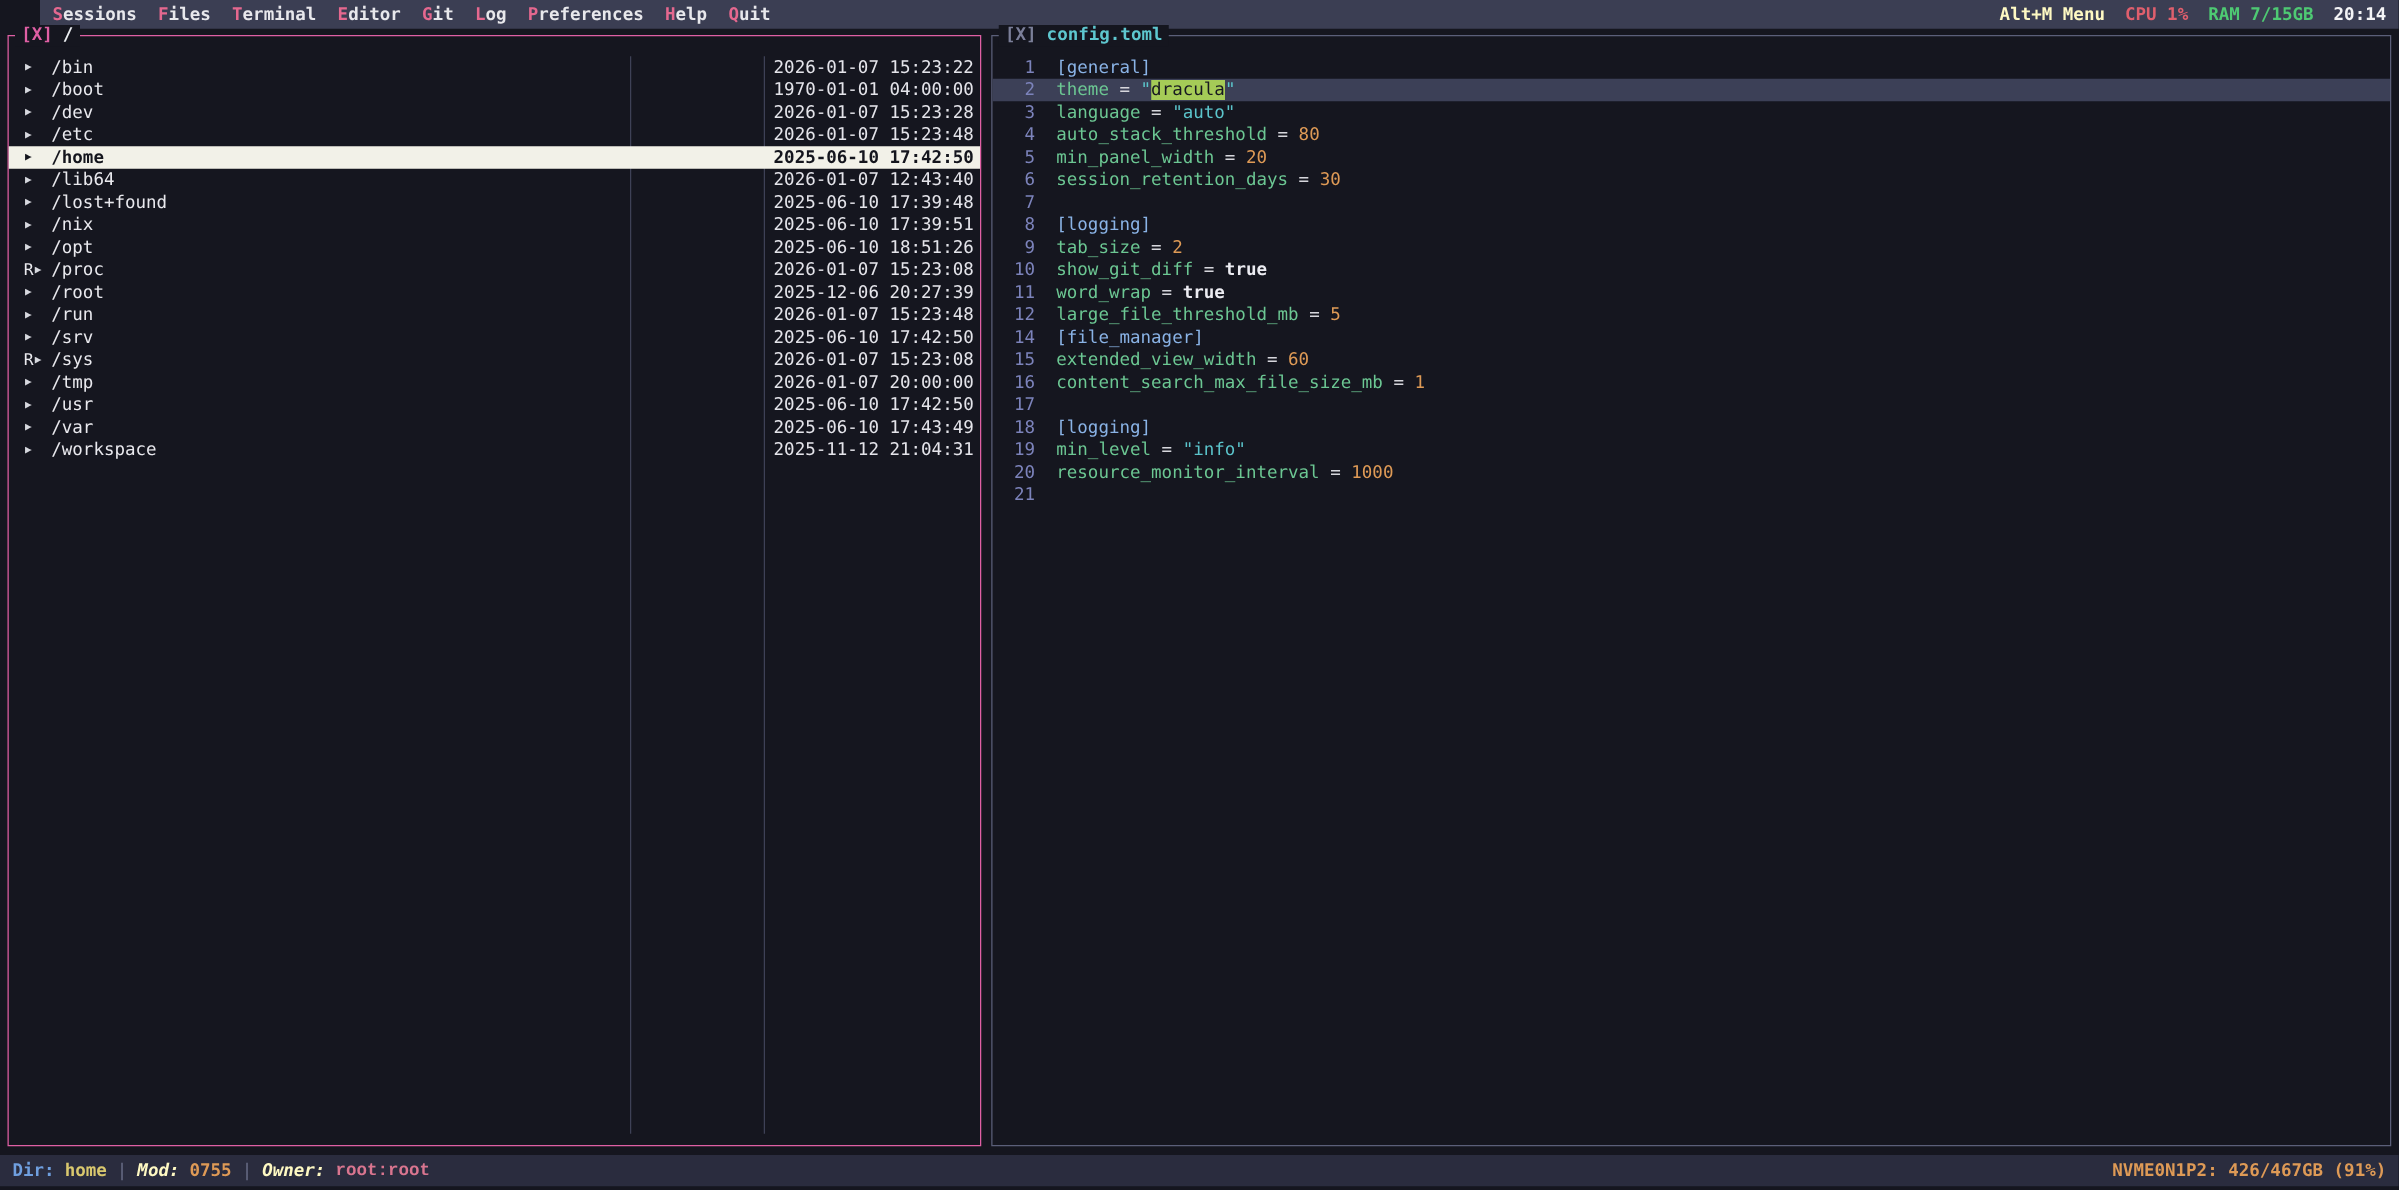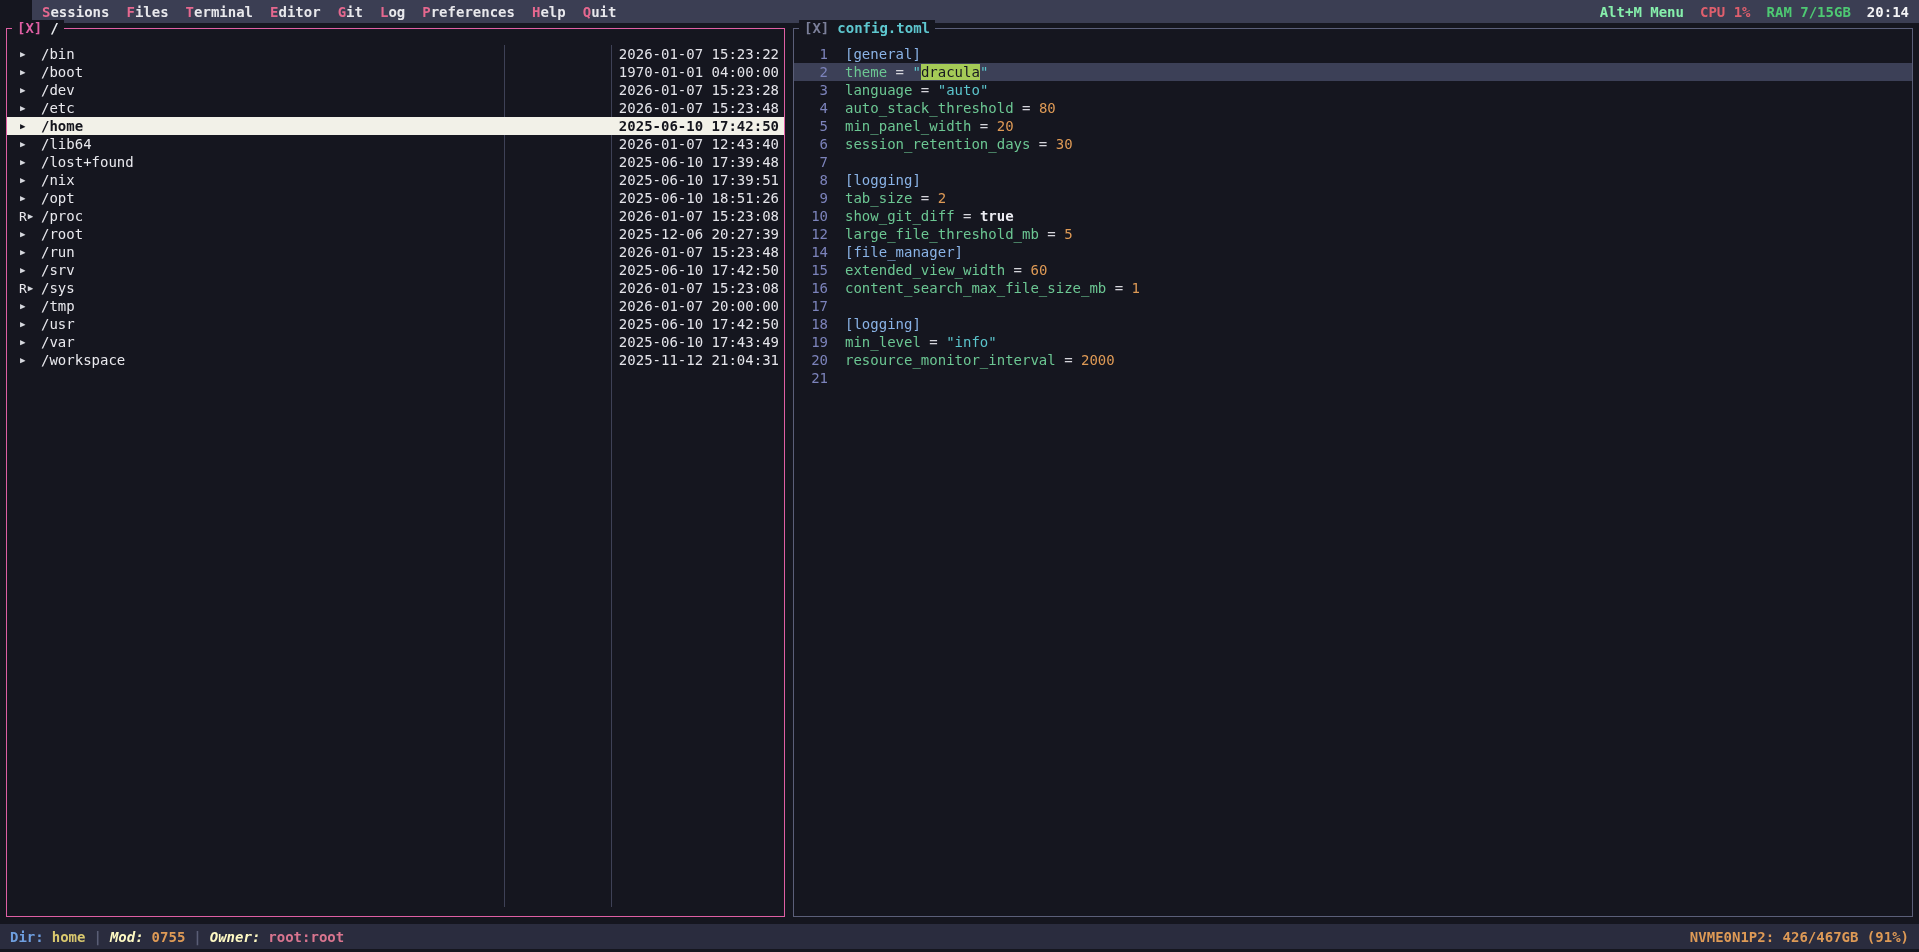--- a/index.html
+++ b/index.html
@@ -5,21 +5,21 @@
   html,body{margin:0;padding:0;}
   body{width:1919px;height:952px;background:#15161f;font-family:"DejaVu Sans Mono",monospace;overflow:hidden;}
   .app{display:flex;flex-direction:column;width:100%;height:100%;}
 
   
   .menu-bar{flex:0 0 23px;background:#3b3e53;display:flex;align-items:center;padding:0 10px;font-size:14px;font-weight:700;color:#e8e8ec;margin-left:32px;}
   .menu-items{display:flex;gap:17px;}
   .menu-item{cursor:default;white-space:pre;}
   .hotkey{color:#e5688f;}
   .menu-right{margin-left:auto;display:flex;gap:16px;align-items:center;white-space:pre;}
-  .hint{color:#86efac;}
+  .hint{color:#fef9c3;}
   .cpu{color:#df5f6d;}
   .ram{color:#4ec973;}
   .clock{color:#f4f4f6;}
 
   
   .main{flex:1;display:flex;gap:8px;padding:5px 6px 7px;min-height:0;}
   .panel{position:relative;border:1px solid;min-height:0;}
   .file-panel{flex:0 0 777px;border-color:#df5fa4;}
   .editor-panel{flex:1;border-color:#5b5f79;}
   .panel-title{position:absolute;top:-9px;left:5px;background:#15161f;padding:0 5px;font-size:14px;font-weight:700;display:flex;gap:8px;line-height:17px;white-space:pre;}
@@ -57,21 +57,21 @@
   .tok-selection{background:#a5cb57;color:#171821;}
 
   
   .status-bar{flex:0 0 25px;margin-bottom:3px;background:#2a2c3e;display:flex;align-items:center;padding:0 10px;font-size:14px;font-weight:700;white-space:pre;}
   .sb-left{display:flex;gap:8px;align-items:center;}
   .sb-dir-label{color:#6f9fdf;}
   .sb-dir-value{color:#d9c86e;}
   .sb-sep{color:#5a5e76;}
   .sb-label{color:#fef9c3;font-style:italic;}
   .sb-mod-value{color:#de9a56;}
-  .sb-owner-value{color:#d9758f;}
+  .sb-owner-value{color:#d9758f;font-family:Liberation Mono, monospace;}
   .sb-right{margin-left:auto;color:#de9a56;}
 </style>
 </head>
 <body>
 
 <div class="app">
 
   <div class="menu-bar">
     <div class="menu-items">
         <span class="menu-item"><span class="hotkey">S</span><span>essions</span></span>
@@ -258,28 +258,29 @@
           <div class="editor-line"><span class="lineno">1</span><span class="code"><span class="tok-section">[general]</span></span></div>
           <div class="editor-line current"><span class="lineno">2</span><span class="code"><span class="tok-key">theme</span><span class="tok-op"> = </span><span class="tok-string">"</span><span class="tok-selection">dracula</span><span class="tok-string">"</span></span></div>
           <div class="editor-line"><span class="lineno">3</span><span class="code"><span class="tok-key">language</span><span class="tok-op"> = </span><span class="tok-string">"auto"</span></span></div>
           <div class="editor-line"><span class="lineno">4</span><span class="code"><span class="tok-key">auto_stack_threshold</span><span class="tok-op"> = </span><span class="tok-number">80</span></span></div>
           <div class="editor-line"><span class="lineno">5</span><span class="code"><span class="tok-key">min_panel_width</span><span class="tok-op"> = </span><span class="tok-number">20</span></span></div>
           <div class="editor-line"><span class="lineno">6</span><span class="code"><span class="tok-key">session_retention_days</span><span class="tok-op"> = </span><span class="tok-number">30</span></span></div>
           <div class="editor-line"><span class="lineno">7</span><span class="code"></span></div>
           <div class="editor-line"><span class="lineno">8</span><span class="code"><span class="tok-section">[logging]</span></span></div>
           <div class="editor-line"><span class="lineno">9</span><span class="code"><span class="tok-key">tab_size</span><span class="tok-op"> = </span><span class="tok-number">2</span></span></div>
           <div class="editor-line"><span class="lineno">10</span><span class="code"><span class="tok-key">show_git_diff</span><span class="tok-op"> = </span><span class="tok-bool">true</span></span></div>
+          <div class="editor-line"><span class="lineno">11</span><span class="code"><span class="tok-key">word_wrap</span><span class="tok-op"> = </span><span class="tok-bool">true</span></span></div>
           <div class="editor-line"><span class="lineno">12</span><span class="code"><span class="tok-key">large_file_threshold_mb</span><span class="tok-op"> = </span><span class="tok-number">5</span></span></div>
           <div class="editor-line"><span class="lineno">14</span><span class="code"><span class="tok-section">[file_manager]</span></span></div>
           <div class="editor-line"><span class="lineno">15</span><span class="code"><span class="tok-key">extended_view_width</span><span class="tok-op"> = </span><span class="tok-number">60</span></span></div>
           <div class="editor-line"><span class="lineno">16</span><span class="code"><span class="tok-key">content_search_max_file_size_mb</span><span class="tok-op"> = </span><span class="tok-number">1</span></span></div>
           <div class="editor-line"><span class="lineno">17</span><span class="code"></span></div>
           <div class="editor-line"><span class="lineno">18</span><span class="code"><span class="tok-section">[logging]</span></span></div>
           <div class="editor-line"><span class="lineno">19</span><span class="code"><span class="tok-key">min_level</span><span class="tok-op"> = </span><span class="tok-string">"info"</span></span></div>
-          <div class="editor-line"><span class="lineno">20</span><span class="code"><span class="tok-key">resource_monitor_interval</span><span class="tok-op"> = </span><span class="tok-number">2000</span></span></div>
+          <div class="editor-line"><span class="lineno">20</span><span class="code"><span class="tok-key">resource_monitor_interval</span><span class="tok-op"> = </span><span class="tok-number">1000</span></span></div>
           <div class="editor-line"><span class="lineno">21</span><span class="code"></span></div>
         </div>
     </div>
 
   </div>
 
   <div class="status-bar">
     <div class="sb-left">
       <span class="sb-dir-label">Dir:</span>
       <span class="sb-dir-value">home</span>

